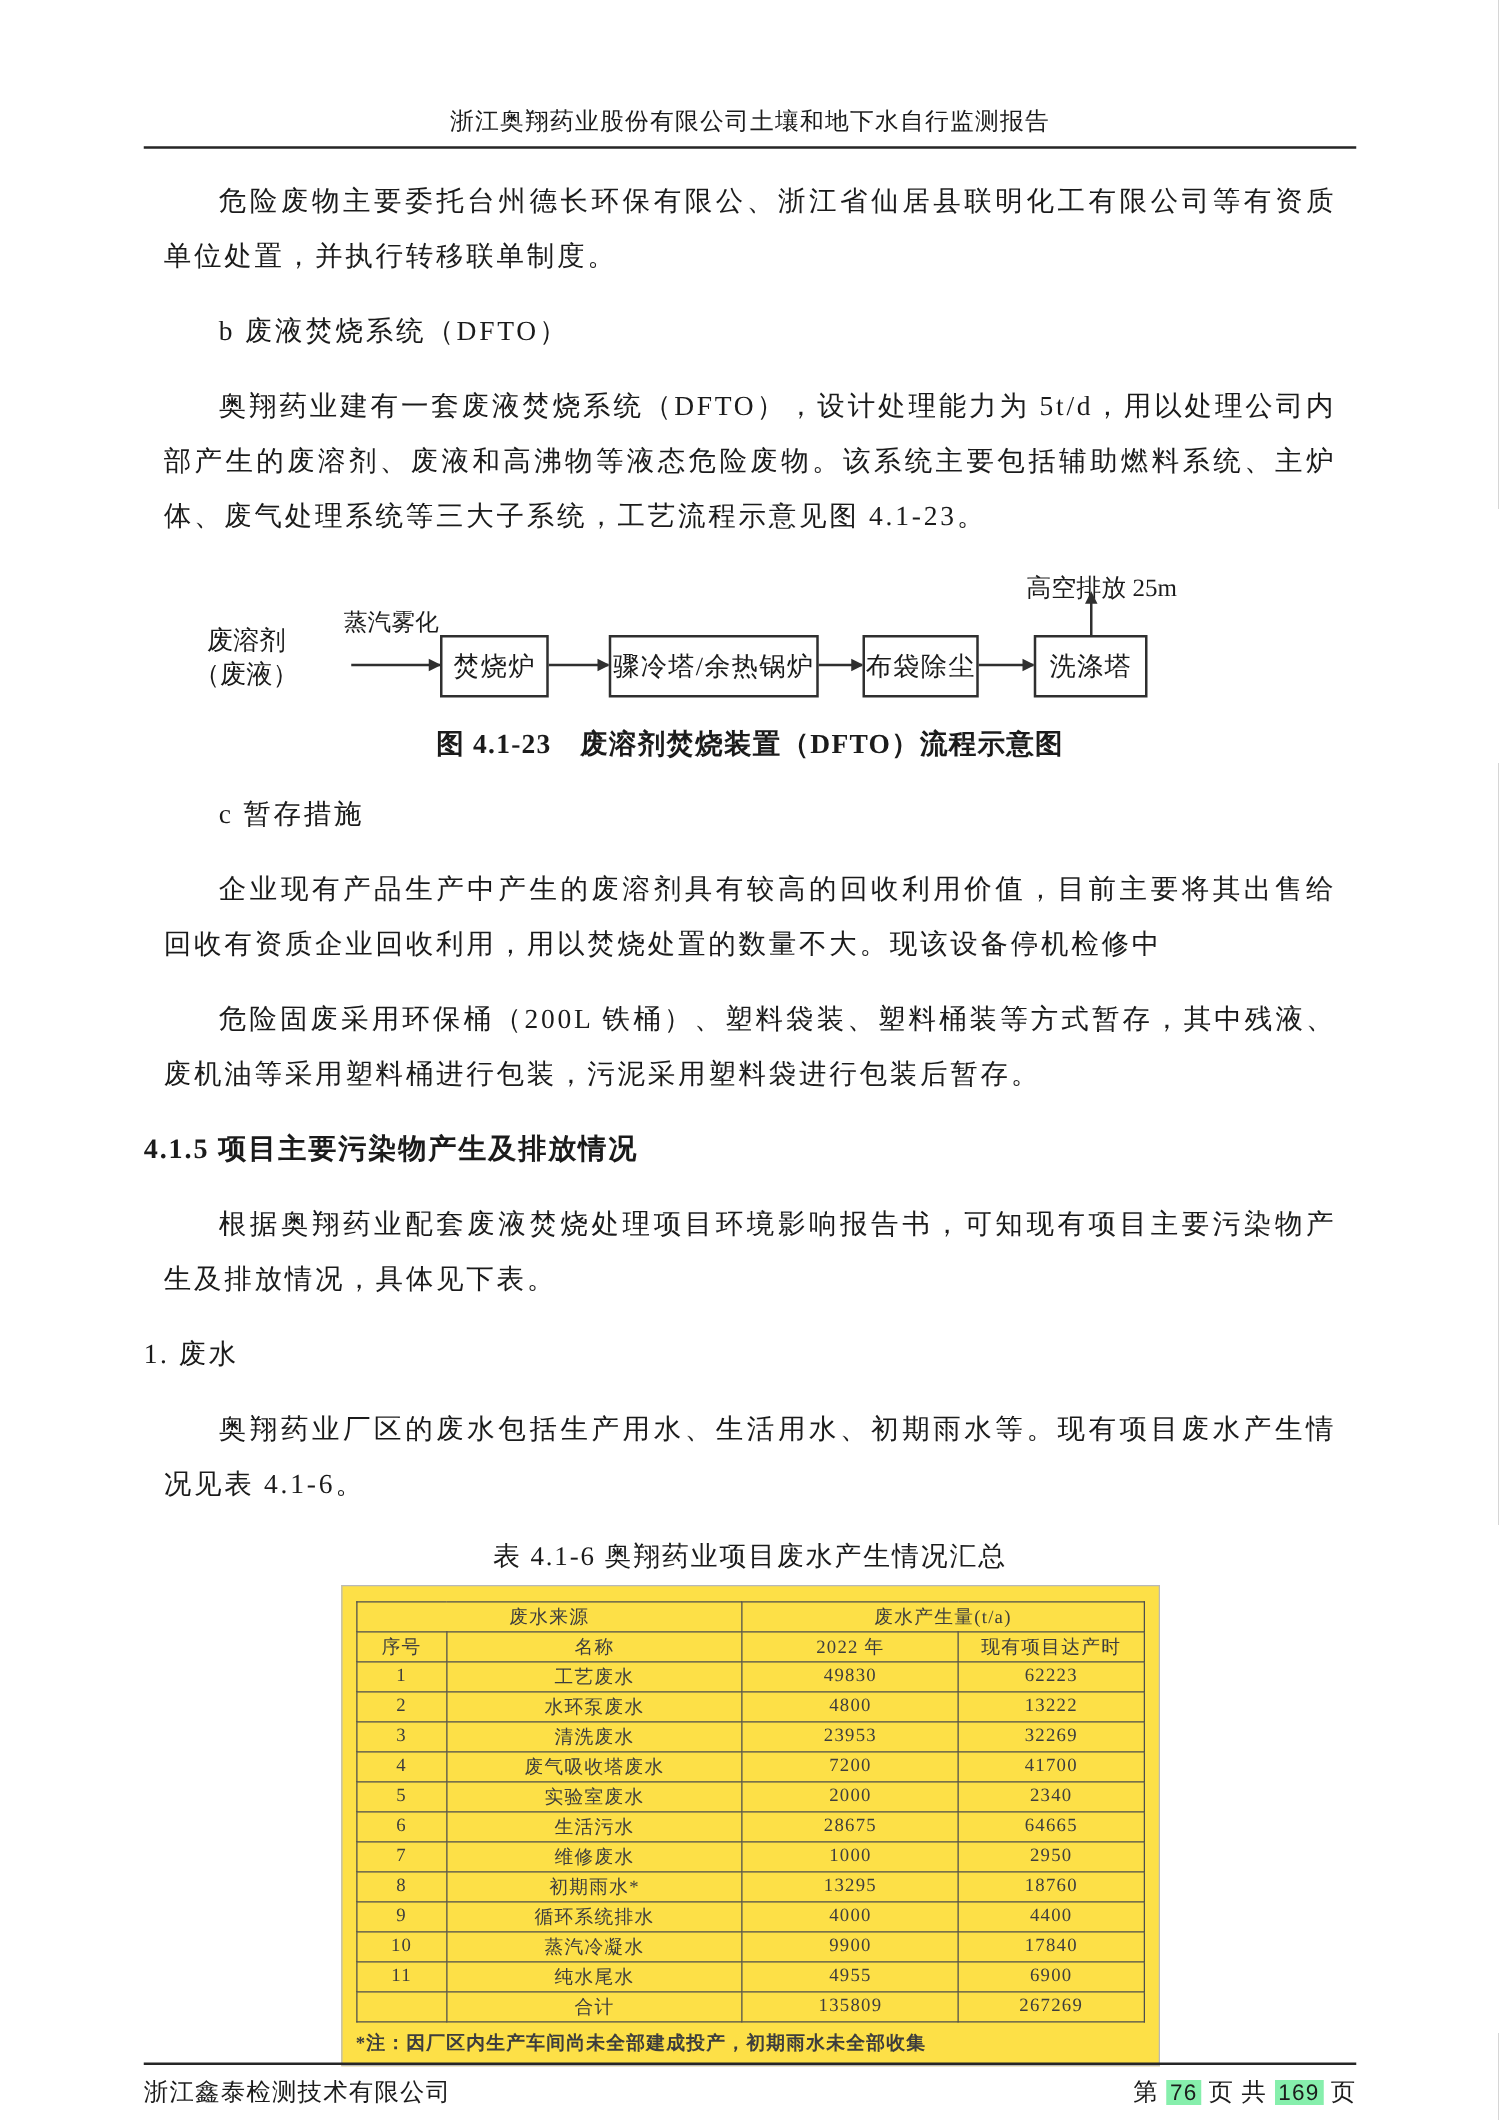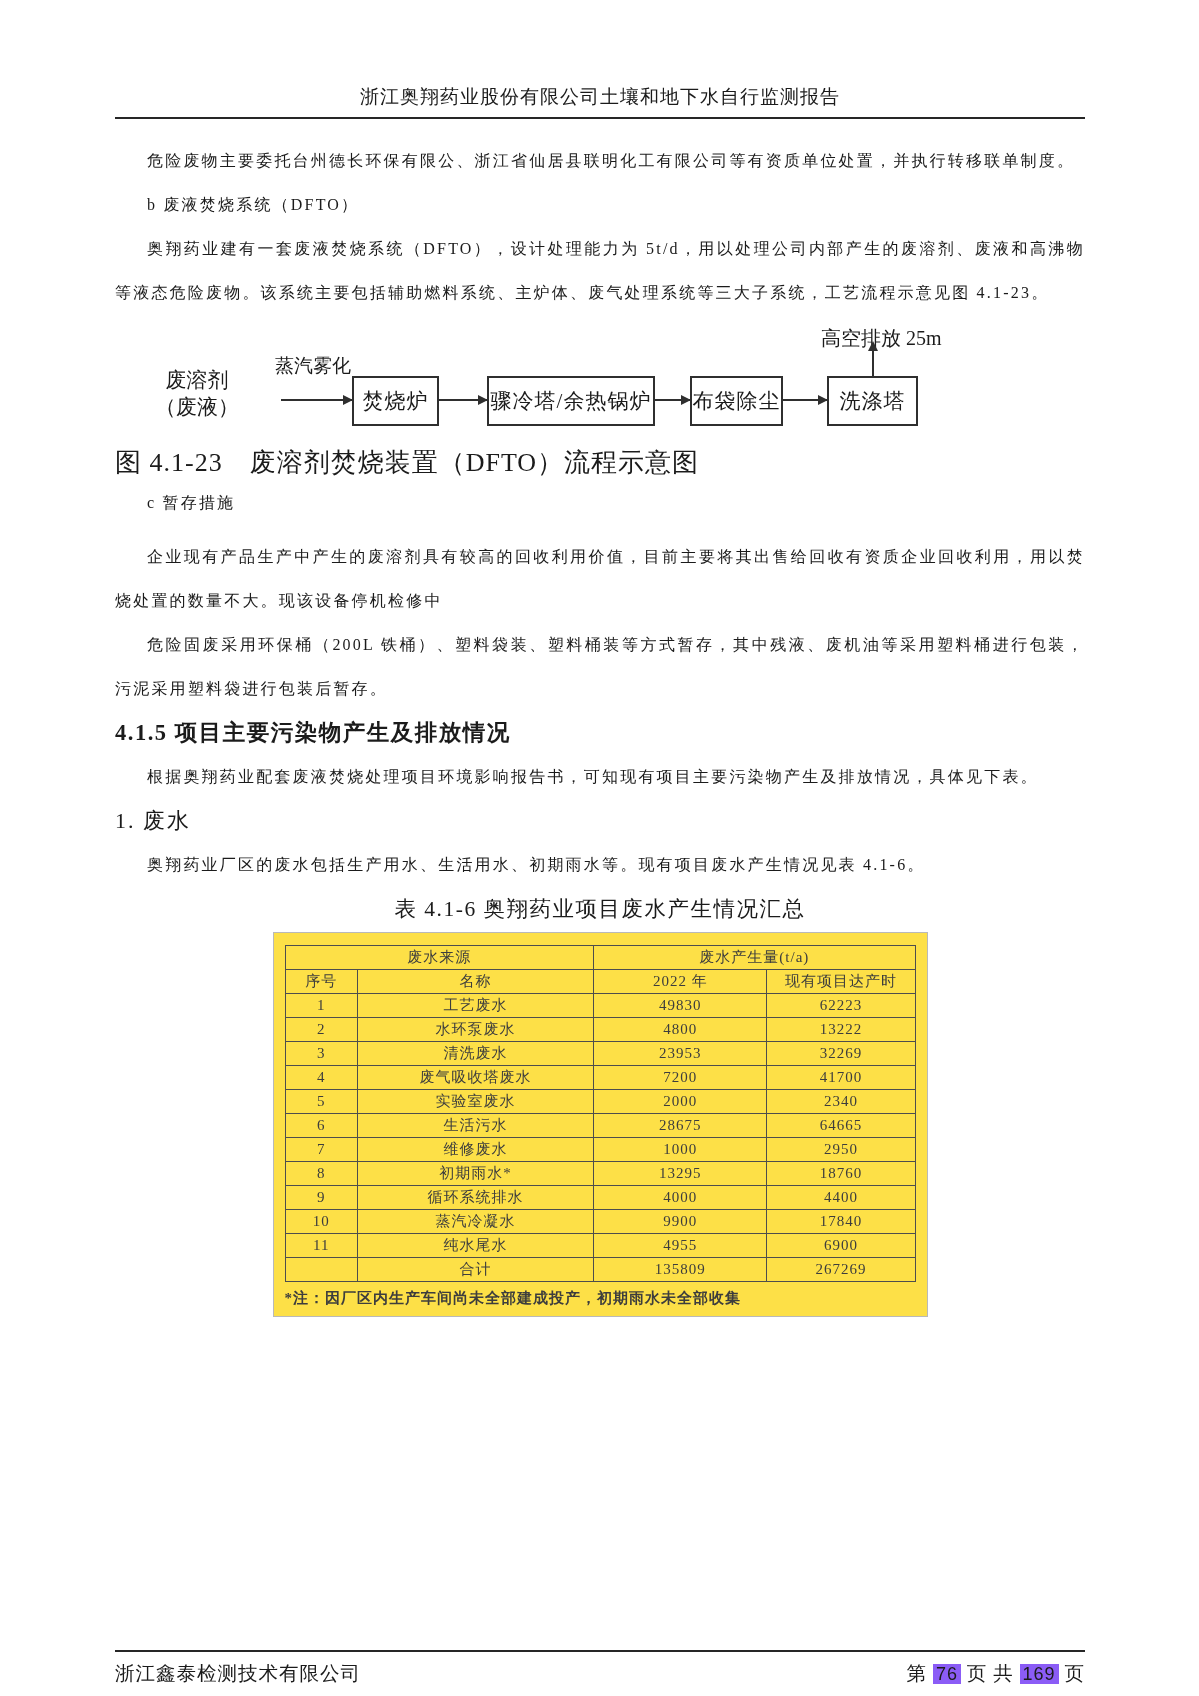--- a/index.html
+++ b/index.html
@@ -15,25 +15,25 @@
   .content{position:absolute;left:115px;top:0;width:970px;}
   .doc-header{
     margin-top:84px;
     text-align:center;
     font-size:19px;
     letter-spacing:1px;
     padding-bottom:7px;
     border-bottom:2.5px solid #262626;
   }
   .para{
-    font-size:16px;
+    font-size:22px;
     line-height:44px;
     letter-spacing:2.2px;
     text-align:justify;
-    margin:0;
+    margin:16px;
   }
   .indent{text-indent:2em;}
   .mt20{margin-top:20px;}
   .mt10{margin-top:10px;}
   .section-heading{
     font-size:22.5px;
     font-weight:bold;
     line-height:44px;
     letter-spacing:1.5px;
     margin:0;
@@ -56,22 +56,22 @@
     border-left:10px solid #2f2f2f;
     border-top:5px solid transparent;border-bottom:5px solid transparent;
   }
   .varrow{position:absolute;left:757px;top:31px;height:26px;width:0;border-left:2px solid #2f2f2f;}
   .varrow::before{
     content:"";position:absolute;left:-6px;top:-9px;
     border-bottom:10px solid #2f2f2f;
     border-left:5px solid transparent;border-right:5px solid transparent;
   }
   .fig-caption{
-    font-weight:normal;
-    font-size:26px;line-height:36px;margin-top:6px;letter-spacing:1px;
+    text-align:center;font-weight:bold;
+    font-size:22px;line-height:36px;margin-top:6px;letter-spacing:1px;
   }
   .list-item{font-size:22px;line-height:44px;letter-spacing:2px;margin:0;}
   
   .table-title{
     text-align:center;font-size:21.5px;line-height:40px;margin-top:2px;letter-spacing:1.5px;
   }
   .table-img{
     width:655px;margin:3px auto 0;
     border:1px solid #b9b9b9;
     padding:12px 11px 8px;
@@ -92,21 +92,21 @@
   .table-note{font-size:15px;font-weight:600;margin-top:7px;letter-spacing:1px;}
   
   .doc-footer{
     position:absolute;left:115px;top:1650px;width:970px;
     border-top:2.5px solid #262626;
     padding-top:8px;
     display:flex;justify-content:space-between;align-items:baseline;
     font-size:19.5px;letter-spacing:1px;
   }
   .pagenum{
-    background:#8b5cf6;
+    background:#86efac;
     padding:0 3px;
     font-family:"Liberation Sans","DejaVu Sans",sans-serif;
     font-size:18px;
   }
 </style>
 </head>
 <body>
 
 <div class="page">
   <div class="content">

